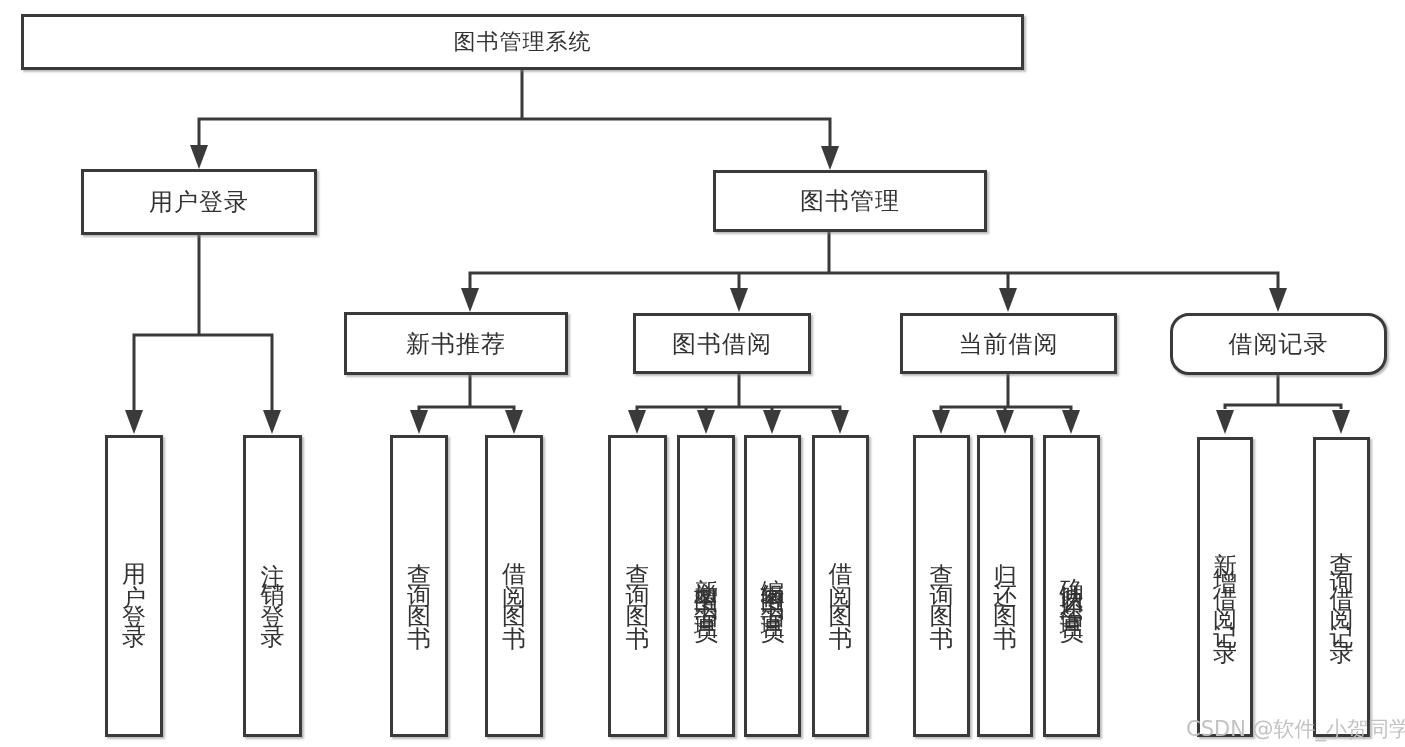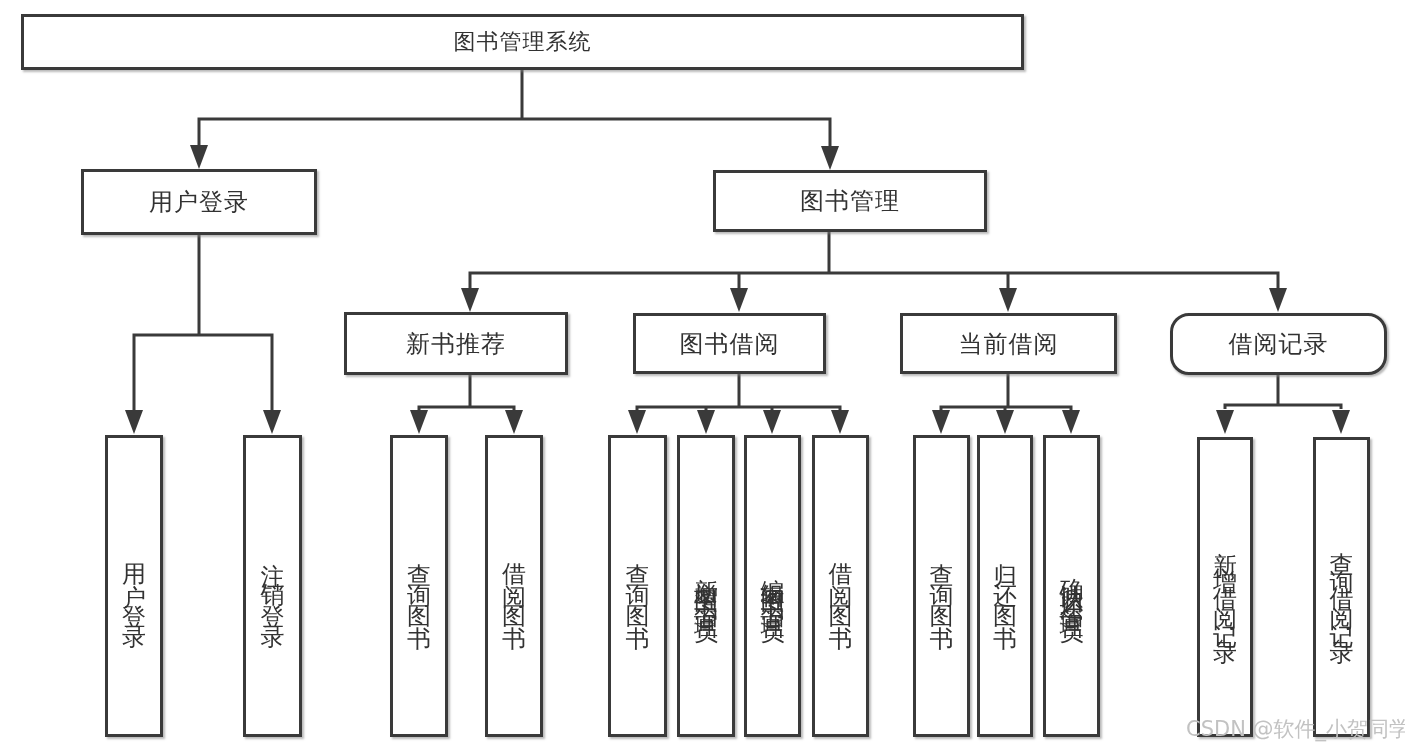--- a/index.html
+++ b/index.html
@@ -104,21 +104,21 @@
       <polygon points="1332,410 1350,410 1341,434"></polygon>
     </g>
   </svg>
 
   <div class="node hbox root" style="left:21px; top:14px; width:1003px; height:56px;">图书管理系统</div>
 
   <div class="node hbox" style="left:81px; top:169px; width:236px; height:66px;">用户登录</div>
   <div class="node hbox" style="left:713px; top:170px; width:274px; height:62px;">图书管理</div>
 
   <div class="node hbox" style="left:344px; top:312px; width:224px; height:63px;">新书推荐</div>
-  <div class="node hbox" style="left:633px; top:313px; width:193px; height:61px;">图书借阅</div>
+  <div class="node hbox" style="left:633px; top:313px; width:178px; height:61px;">图书借阅</div>
   <div class="node hbox" style="left:900px; top:313px; width:217px; height:61px;">当前借阅</div>
   <div class="node hbox" style="left:1170px; top:313px; width:217px; height:62px;border-radius:19px;">借阅记录</div>
 
   <div class="node vbox ls4" style="left:105px; top:435px; width:58px; height:302px;">
     <span>用户登录</span>
   </div>
   <div class="node vbox ls4" style="left:243px; top:435px; width:59px; height:302px;">
     <span>注销登录</span>
   </div>
 

